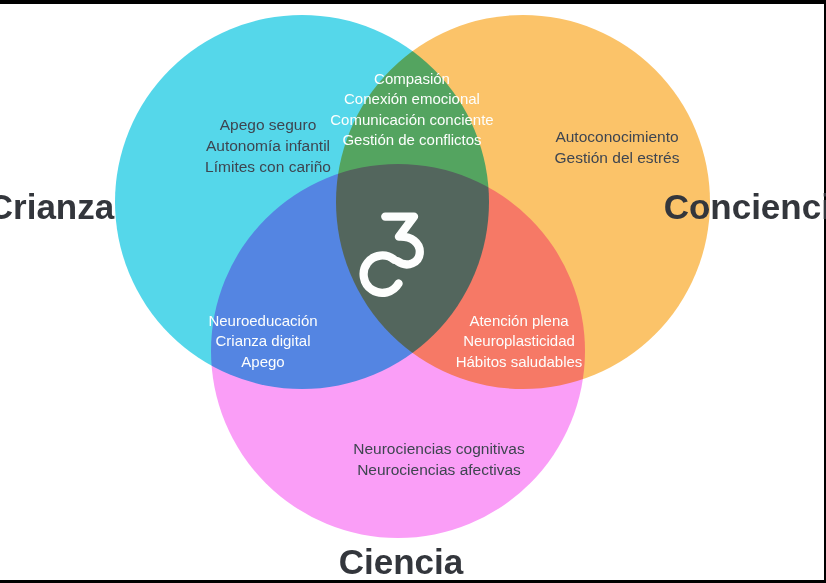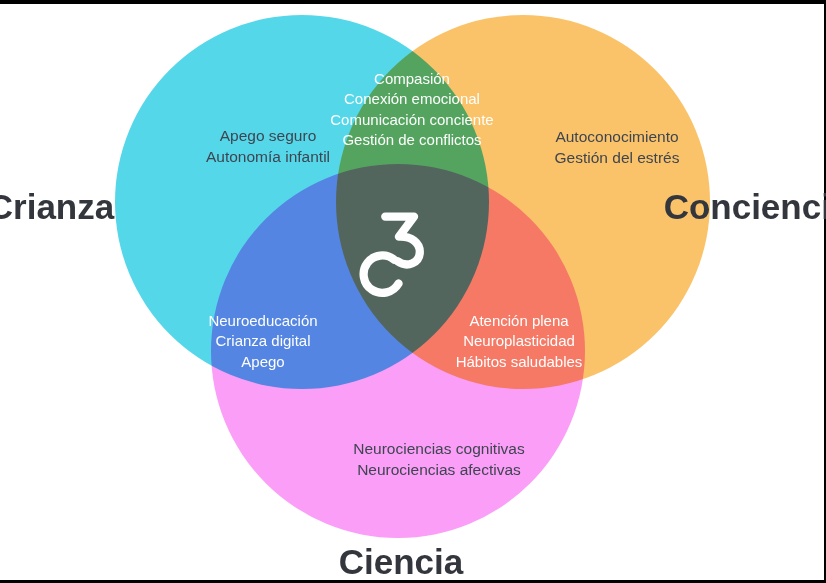--- a/index.html
+++ b/index.html
@@ -87,20 +87,21 @@
   <div class="circle circle-conciencia"></div>
   <div class="circle circle-ciencia"></div>
 
   <div class="set-label" id="label-crianza">Crianza</div>
   <div class="set-label" id="label-conciencia">Conciencia</div>
   <div class="set-label" id="label-ciencia">Ciencia</div>
 
   <div class="region-text dark-text" id="t-crianza">
     <div>Apego seguro</div>
     <div>Autonomía infantil</div>
+    <div>Límites con cariño</div>
   </div>
 
   <div class="region-text dark-text" id="t-conciencia">
     <div>Autoconocimiento</div>
     <div>Gestión del estrés</div>
   </div>
 
   <div class="region-text dark-text" id="t-ciencia">
     <div>Neurociencias cognitivas</div>
     <div>Neurociencias afectivas</div>

